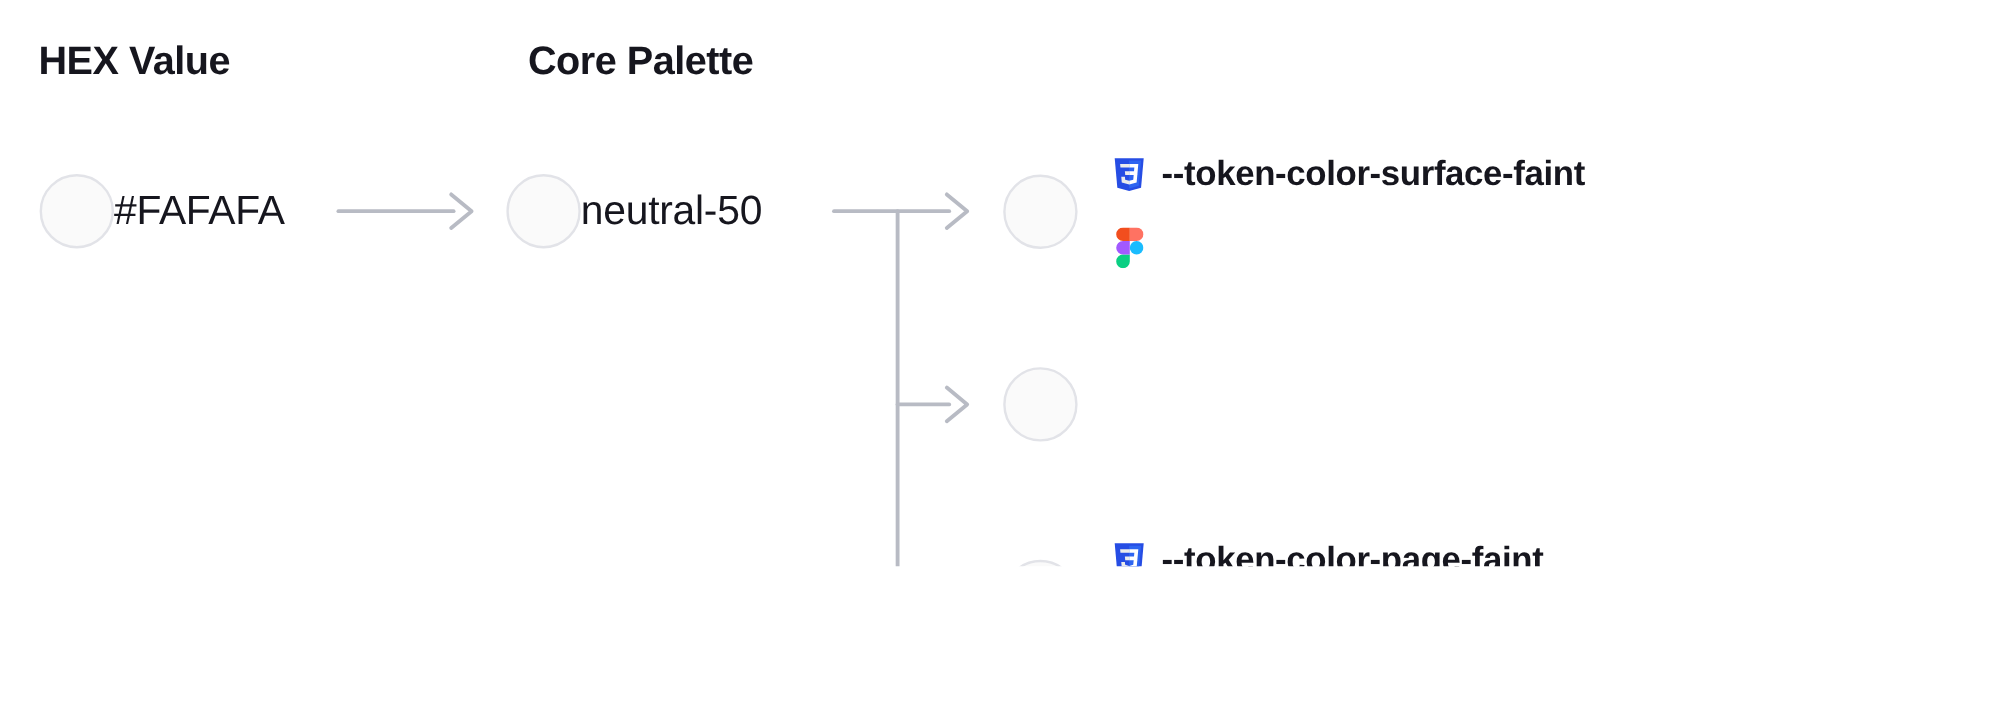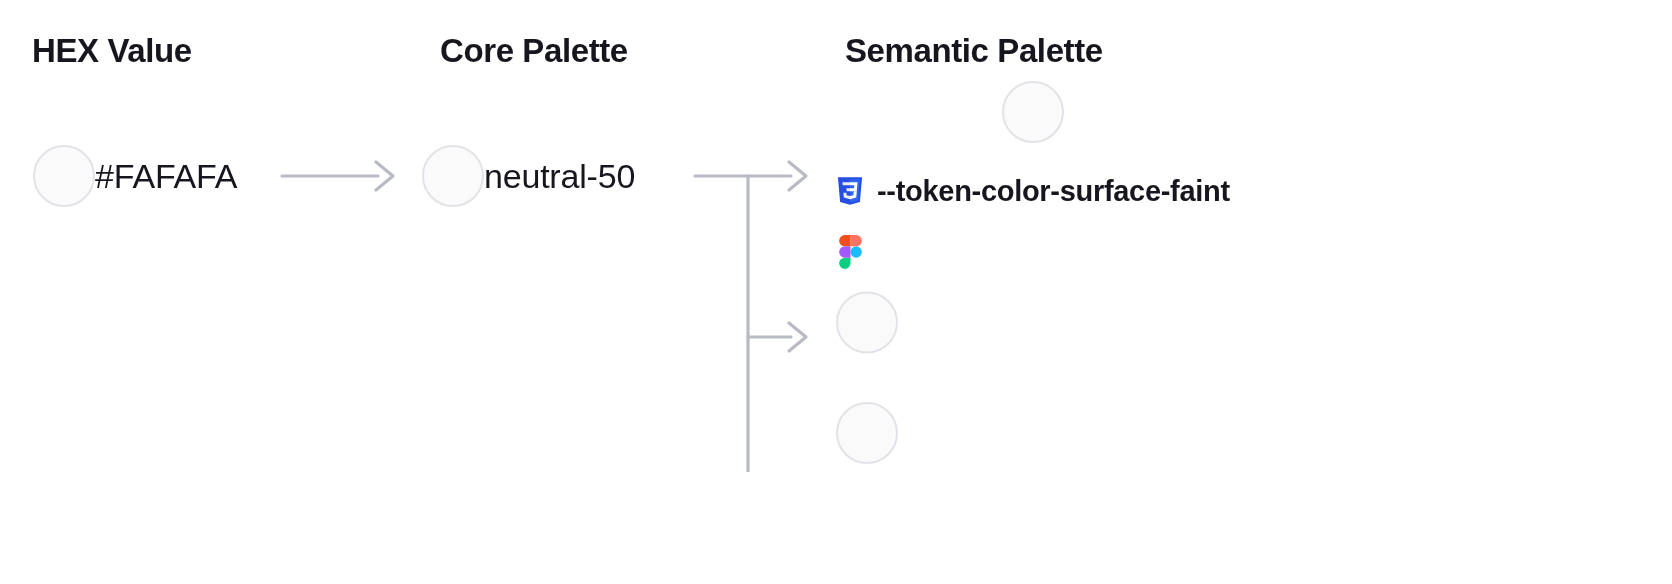--- a/index.html
+++ b/index.html
@@ -16,34 +16,33 @@
   .connectors path,.connectors polyline{
     fill:none;stroke:var(--connector,#B8BBC4);stroke-width:3.2;
     stroke-linecap:round;stroke-linejoin:round;
   }
   .swatch{
     width:62px;height:62px;border-radius:50%;box-sizing:border-box;flex:none;
     background:var(--swatch_fill,#FAFAFA);border:2px solid var(--swatch_border,#E2E3E8);
   }
   .node{position:absolute;display:flex;align-items:center;transform:translateY(-50%);}
   .node-label{font-size:34px;font-weight:400;letter-spacing:-0.2px;white-space:nowrap;}
-  .entry{position:absolute;left:836px;display:flex;align-items:center;gap:29px;transform:translateY(-50%);flex-direction:column;}
+  .entry{position:absolute;left:836px;display:flex;align-items:center;gap:29px;transform:translateY(-50%);}
   .entry-lines{display:flex;flex-direction:column;gap:23px;}
   .entry-line{display:flex;align-items:center;gap:13px;height:38px;}
   .icon-wrap{width:28px;height:34px;display:flex;align-items:center;justify-content:center;flex:none;}
   .token-label{font-size:29px;font-weight:700;letter-spacing:-0.3px;white-space:nowrap;color:var(--text,#16161E);}
 </style>
 </head>
 <body>
 
 <div class="canvas">
 
   <div class="col-header" style="left:32px">HEX Value</div>
   <div class="col-header" style="left:440px">Core Palette</div>
-  <div class="col-header" style="left:845px">Semantic Palette</div>
 
   <svg class="connectors" width="1672" height="584" viewBox="0 0 1672 584" aria-hidden="true">
     <g>
       <path d="M282 176 H378"></path>
       <polyline points="376,162 393,176 376,190"></polyline>
     </g>
     <g>
       <path d="M695 176 H791"></path>
       <polyline points="789,162 806,176 789,190"></polyline>
       <path d="M748 176 V497 H791"></path>
@@ -106,20 +105,21 @@
         <span class="icon-wrap">
           <svg width="28" height="32" viewBox="0 0 128 128">
             <path fill="#264DE4" d="M18.814 114.123 8.76 1.352h110.48l-10.064 112.754-45.243 12.543z"></path>
             <path fill="#2E65F1" d="M64.001 117.062l36.559-10.136 8.601-96.354h-45.16z"></path>
             <path fill="#FFFFFF" d="M64.001 51.429h18.302l1.264-14.163H64.001V23.435h34.682l-.332 3.711-3.4 38.114h-30.95z"></path>
             <path fill="#EBEBEB" d="M64.083 87.349l-.061.018-15.403-4.159-.985-11.031H33.752l1.937 21.717 28.331 7.863.063-.018z"></path>
             <path fill="#FFFFFF" d="M81.127 64.675l-1.666 18.522-15.426 4.164v14.39l28.354-7.858.208-2.337 2.406-26.881z"></path>
             <path fill="#EBEBEB" d="M64.048 23.435v13.831H30.64l-.277-3.108-.63-7.012-.331-3.711zM64.001 51.431v13.831H48.792l-.277-3.108-.631-7.012-.33-3.711z"></path>
           </svg>
         </span>
+        <span class="token-label">--token-color-page-faint</span>
       </div>
       <div class="entry-line">
         <span class="icon-wrap">
           <svg width="23" height="34" viewBox="0 0 38 57">
             <path fill="#1ABCFE" d="M19 28.5a9.5 9.5 0 1 1 19 0 9.5 9.5 0 0 1-19 0z"></path>
             <path fill="#0ACF83" d="M0 47.5A9.5 9.5 0 0 1 9.5 38H19v9.5a9.5 9.5 0 1 1-19 0z"></path>
             <path fill="#FF7262" d="M19 0v19h9.5a9.5 9.5 0 1 0 0-19H19z"></path>
             <path fill="#F24E1E" d="M0 9.5A9.5 9.5 0 0 0 9.5 19H19V0H9.5A9.5 9.5 0 0 0 0 9.5z"></path>
             <path fill="#A259FF" d="M0 28.5A9.5 9.5 0 0 0 9.5 38H19V19H9.5A9.5 9.5 0 0 0 0 28.5z"></path>
           </svg>

